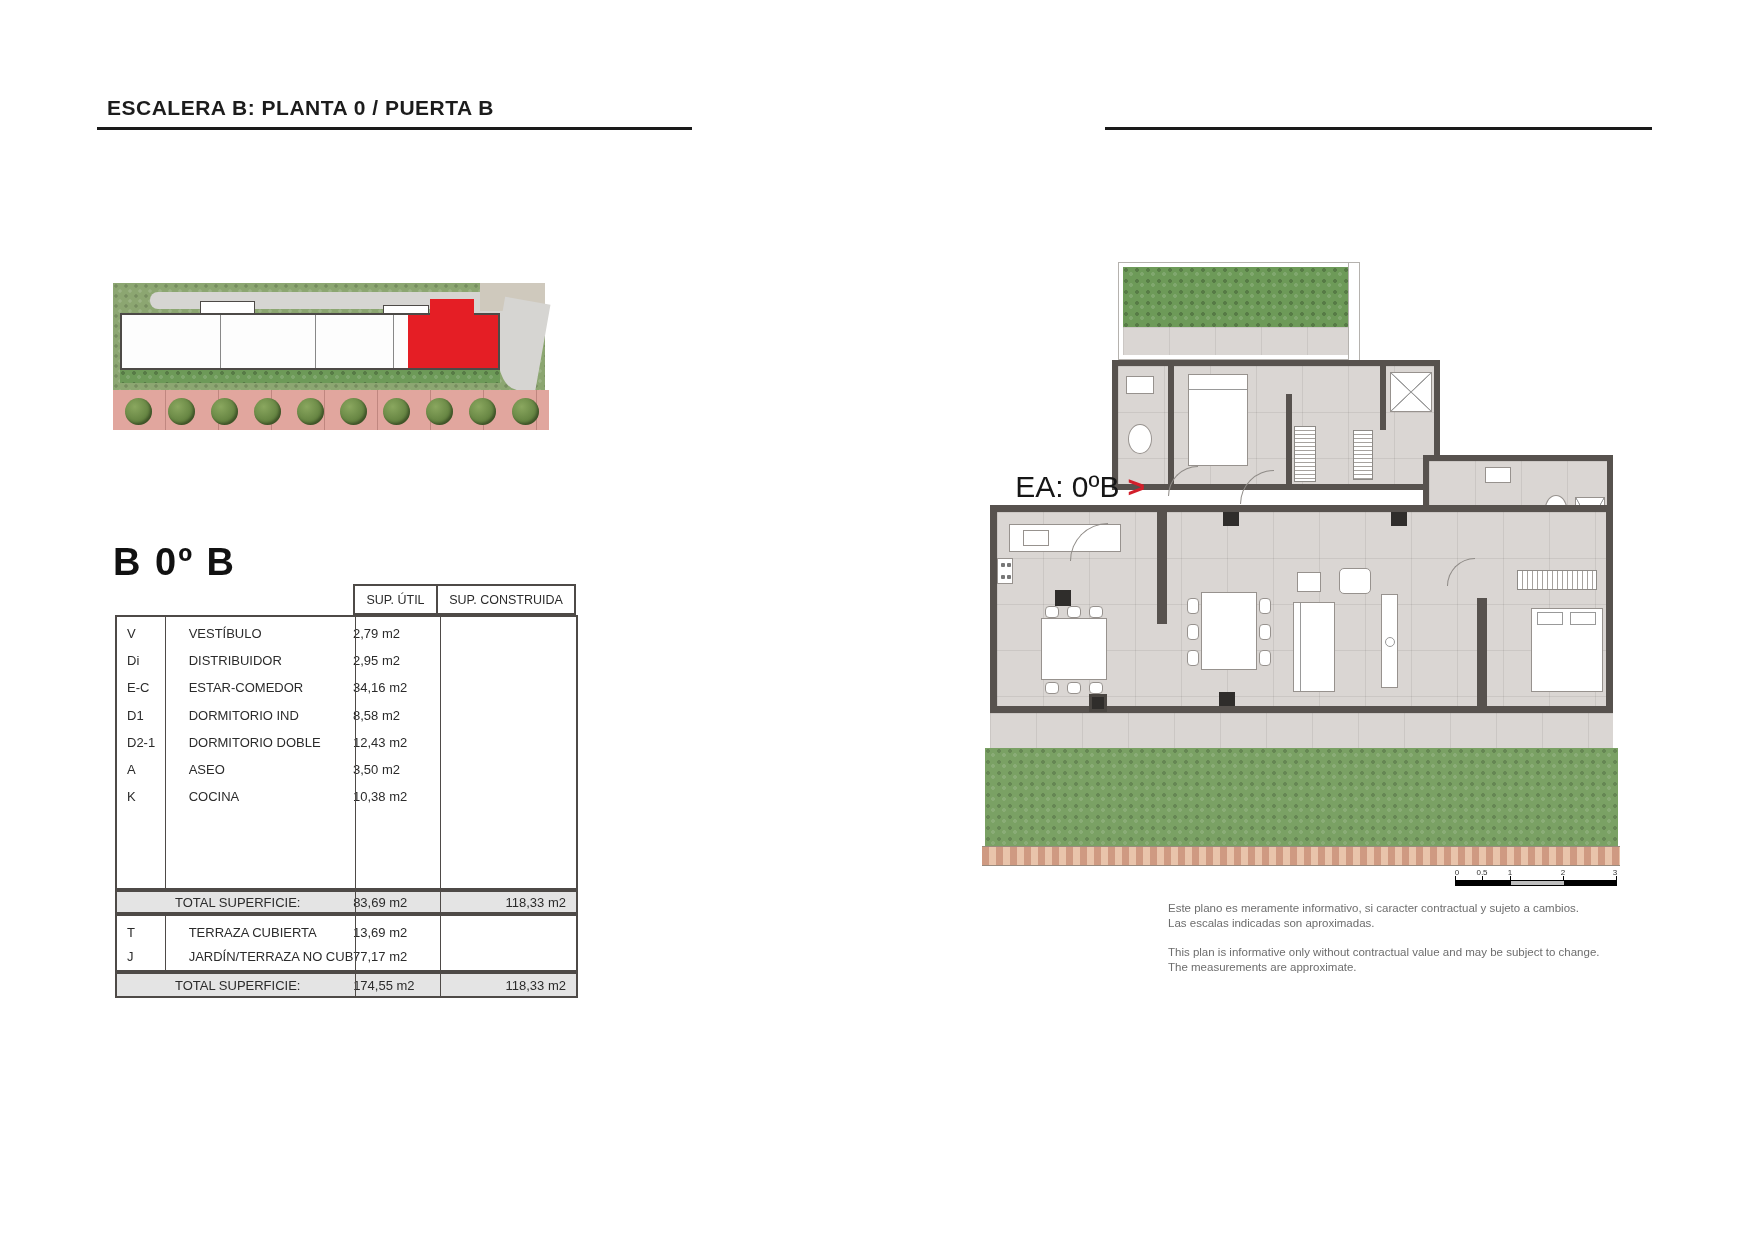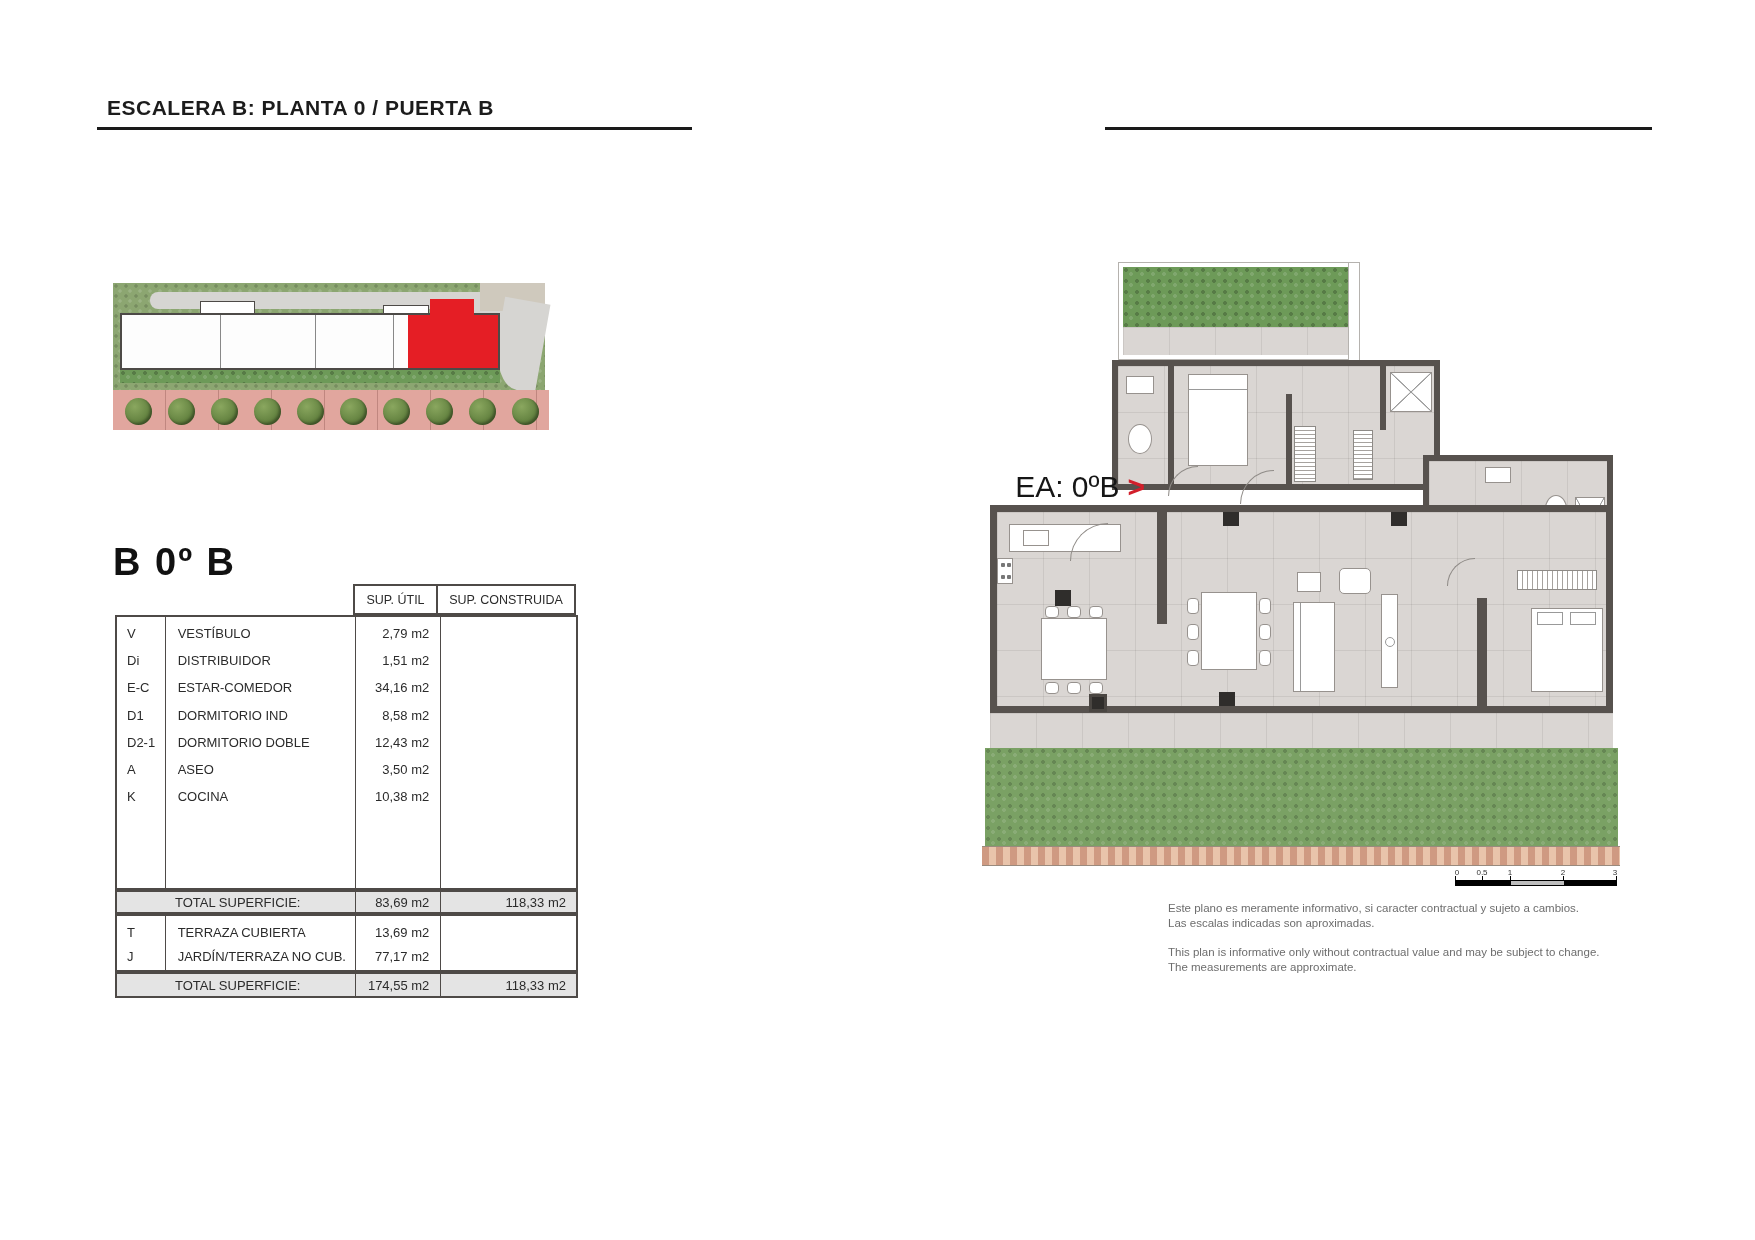--- a/index.html
+++ b/index.html
@@ -14,22 +14,22 @@
   
   .unit-title{font-weight:bold;font-size:38px;letter-spacing:2px;color:#111;}
 
   
   .tb{box-sizing:border-box;border:2px solid #4e4a47;background:#fff;font-size:13px;color:#2b2b2b;}
   .tb.gray{background:#e4e4e4;}
   .trow{display:flex;align-items:center;height:27.2px;}
   .trow2{display:flex;align-items:center;height:24px;}
   .cell{box-sizing:border-box;white-space:nowrap;overflow:hidden;}
   .c-code{width:48px;padding-left:10px;}
-  .c-name{width:190px;padding-left:13px;}
-  .c-util{width:85px;text-align:right;padding-right:8px;}
+  .c-name{width:190px;padding-left:24px;}
+  .c-util{width:85px;padding-right:8px;}
   .c-con{width:140px;text-align:right;padding-right:10px;}
   .c-lbl{width:238px;padding-left:58px;}
   .vline{position:absolute;top:0;bottom:0;width:1px;background:#4e4a47;}
   .hcell{box-sizing:border-box;border:2px solid #4e4a47;background:#fff;display:flex;
          align-items:center;justify-content:center;font-size:12.5px;color:#2b2b2b;white-space:nowrap;}
 
   
   .grass{background-color:#8ca671;background-image:
       radial-gradient(circle at 3px 3px, rgba(0,0,0,.15) 1.4px, transparent 2px),
       radial-gradient(circle at 7px 8px, rgba(255,255,255,.14) 1.4px, transparent 2px);
@@ -136,21 +136,21 @@
     <div style="padding-top:3px;">
       <div class="trow">
         <span class="cell c-code">V</span>
         <span class="cell c-name">VESTÍBULO</span>
         <span class="cell c-util">2,79 m2</span>
         <span class="cell c-con"></span>
       </div>
       <div class="trow">
         <span class="cell c-code">Di</span>
         <span class="cell c-name">DISTRIBUIDOR</span>
-        <span class="cell c-util">1,51 m2</span>
+        <span class="cell c-util">2,95 m2</span>
         <span class="cell c-con"></span>
       </div>
       <div class="trow">
         <span class="cell c-code">E-C</span>
         <span class="cell c-name">ESTAR-COMEDOR</span>
         <span class="cell c-util">34,16 m2</span>
         <span class="cell c-con"></span>
       </div>
       <div class="trow">
         <span class="cell c-code">D1</span>

